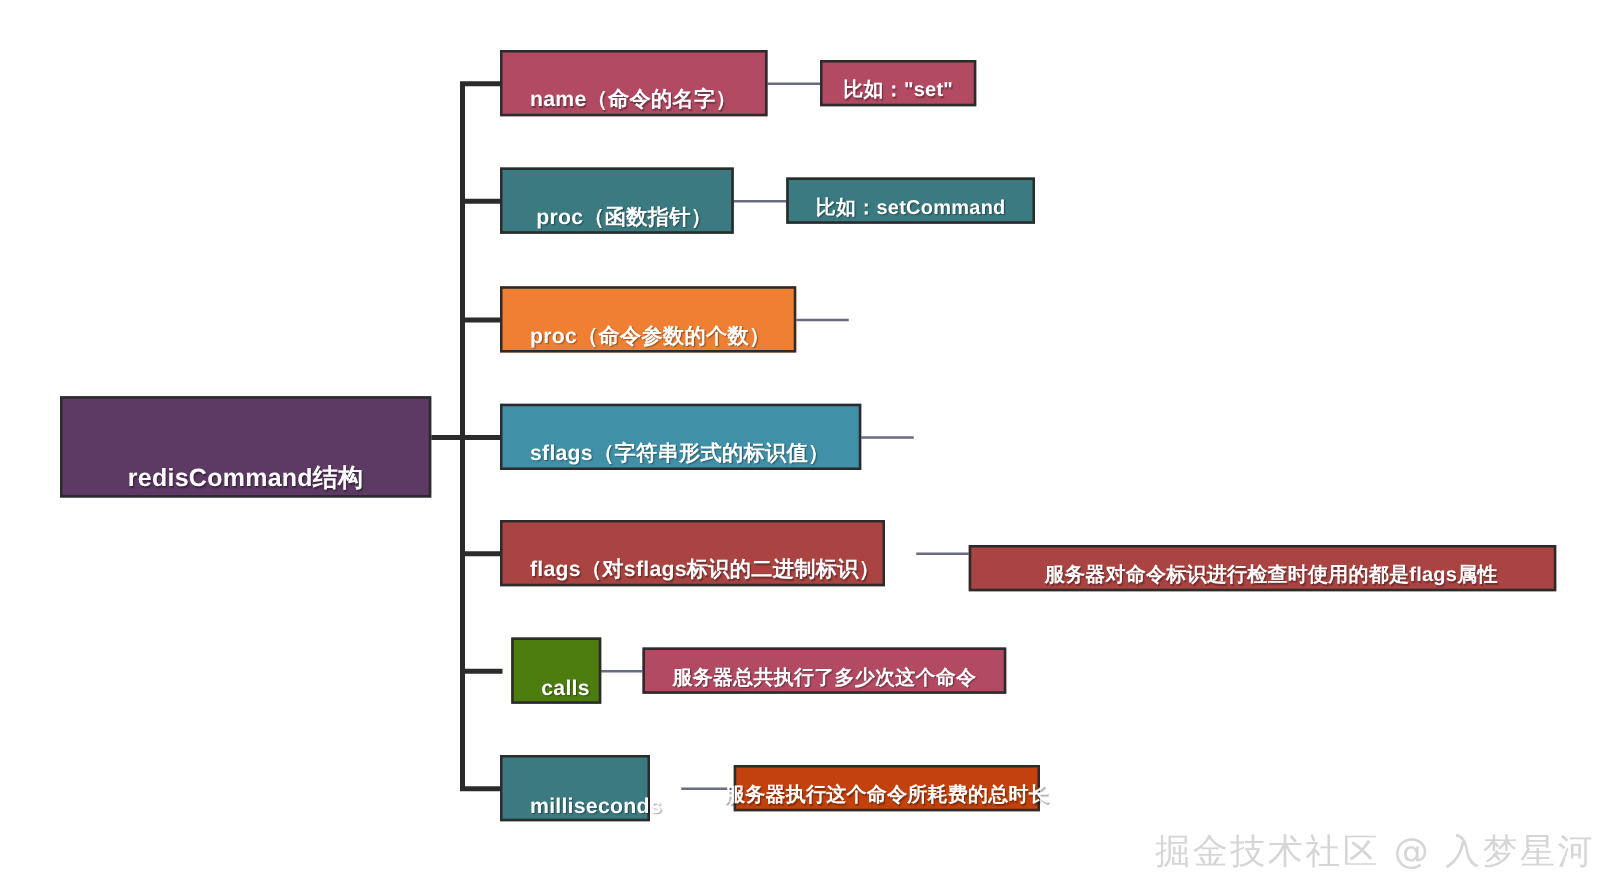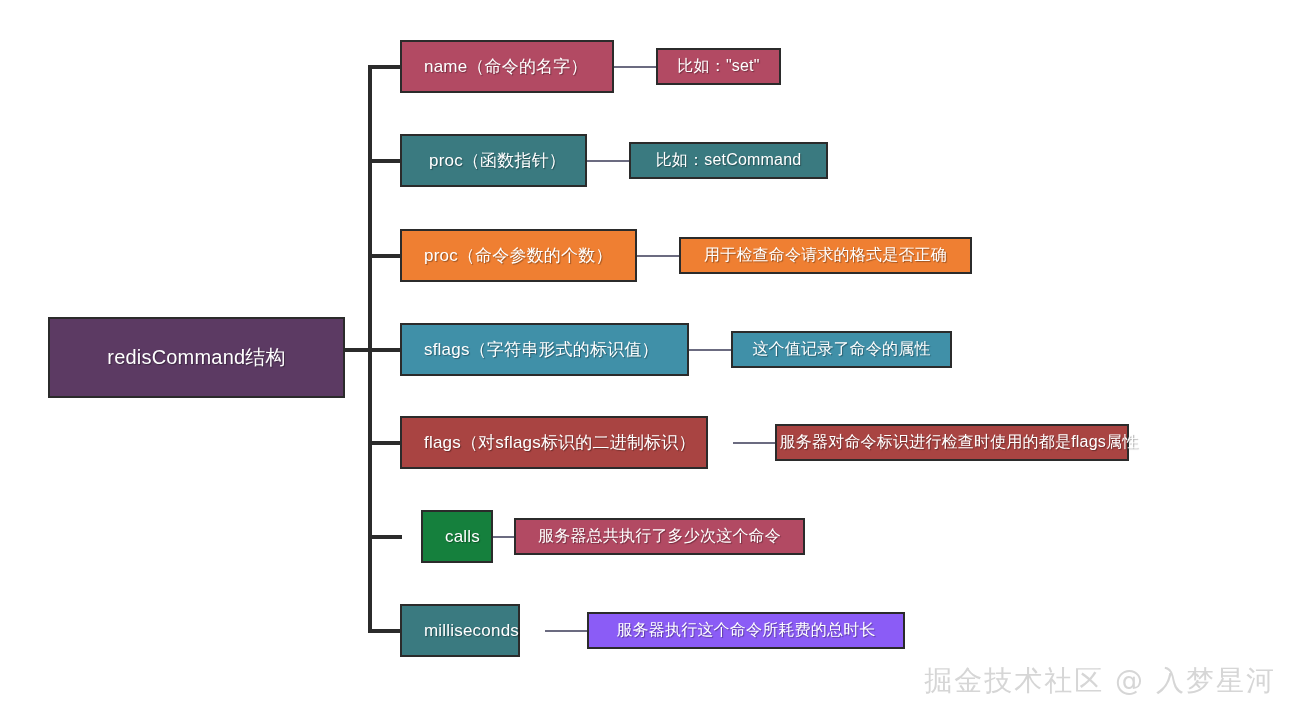--- a/index.html
+++ b/index.html
@@ -13,24 +13,24 @@
     height: 714px;
     background: #ffffff;
     overflow: hidden;
     font-family: "Liberation Sans", "DejaVu Sans", sans-serif;
   }
 
   .node {
     position: absolute;
     box-sizing: border-box;
     display: flex;
-    align-items: center;
+    align-items: flex-end;
     border: 2px solid #2b2b2b;
     color: #ffffff;
-    font-weight: normal;
+    font-weight: bold;
     letter-spacing: 0.2px;
     text-shadow: 1px 1px 1px rgba(0,0,0,0.35);
     white-space: nowrap;
   }
 
   
   .node.root {
     left: 48px;
     top: 317px;
     width: 297px;
@@ -115,51 +115,45 @@
   </div>
 
   <div class="node branch" style="left:400px; top:323px; width:289px; height:53px; background:#4090a8;">
     <span>sflags（字符串形式的标识值）</span>
   </div>
 
   <div class="node branch" style="left:400px; top:416px; width:308px; height:53px; background:#a94442;">
     <span>flags（对sflags标识的二进制标识）</span>
   </div>
 
-  <div class="node branch" style="left:421px; top:510px; width:72px; height:53px; background:#15803d;">
+  <div class="node branch" style="left:409px; top:510px; width:72px; height:53px; background:#4d7c0f;">
     <span>calls</span>
   </div>
 
   <div class="node branch" style="left:400px; top:604px; width:120px; height:53px; background:#3a7a80;">
     <span>milliseconds</span>
   </div>
 
   <div class="node leaf" style="left:656px; top:48px; width:125px; height:37px; background:#b24a63;">
     <span>比如："set"</span>
   </div>
 
   <div class="node leaf" style="left:629px; top:142px; width:199px; height:37px; background:#3a7a80;">
     <span>比如：setCommand</span>
   </div>
 
-  <div class="node leaf" style="left:679px; top:237px; width:293px; height:37px; background:#ef7f32;">
-    <span>用于检查命令请求的格式是否正确</span>
-  </div>
 
-  <div class="node leaf" style="left:731px; top:331px; width:221px; height:37px; background:#4090a8;">
-    <span>这个值记录了命令的属性</span>
-  </div>
 
-  <div class="node leaf" style="left:775px; top:424px; width:354px; height:37px; background:#a94442;padding-left:28px;">
+  <div class="node leaf" style="left:775px; top:436px; width:470px; height:37px; background:#a94442;padding-left:28px;">
     <span>服务器对命令标识进行检查时使用的都是flags属性</span>
   </div>
 
   <div class="node leaf" style="left:514px; top:518px; width:291px; height:37px; background:#b24a63;">
     <span>服务器总共执行了多少次这个命令</span>
   </div>
 
-  <div class="node leaf" style="left:587px; top:612px; width:318px; height:37px; background:#8b5cf6;">
+  <div class="node leaf" style="left:587px; top:612px; width:245px; height:37px; background:#c2410c;">
     <span>服务器执行这个命令所耗费的总时长</span>
   </div>
 
   <div class="watermark">掘金技术社区 @ 入梦星河</div>
 
 </div>
 
 </body></html>

